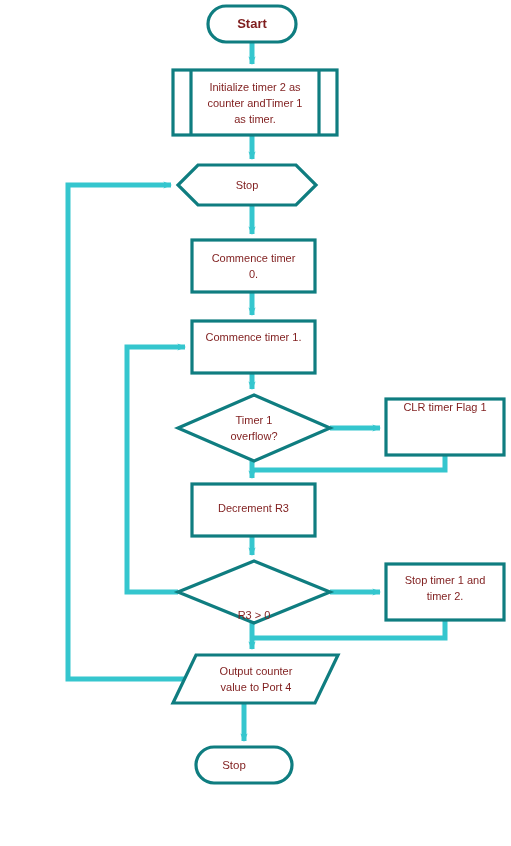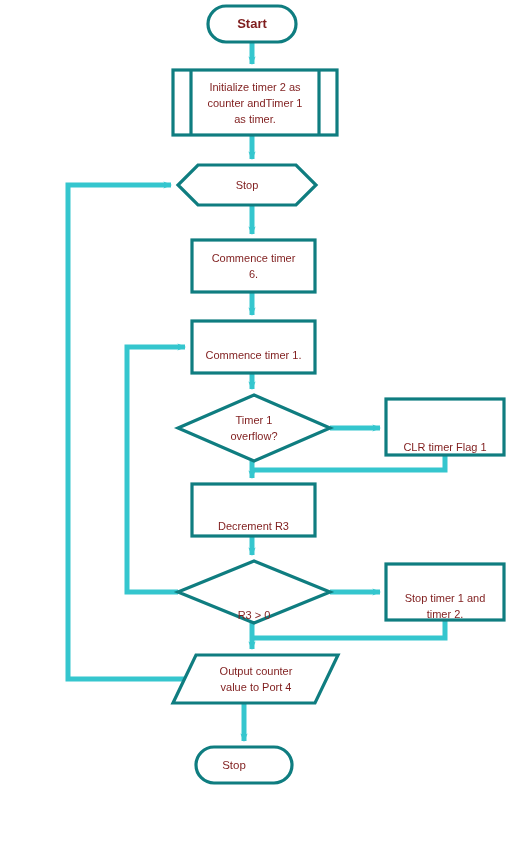--- a/index.html
+++ b/index.html
@@ -37,21 +37,20 @@
   .label-terminator {
     font-weight: bold;
     font-size: 13px;
   }
   .label-stop {
     font-weight: normal;
     font-size: 11.5px;
   }
   .label-top {
     align-items: flex-start;
-    margin-top: 18px;
   }
 </style>
 </head>
 <body>
 
 <svg id="flowchart-canvas" viewBox="0 0 511 846" xmlns="http://www.w3.org/2000/svg">
 
   <defs>
     <marker id="arrowhead" markerWidth="9" markerHeight="8" refX="7.6" refY="4" orient="auto" markerUnits="userSpaceOnUse">
       <path d="M0,0.4 L8.6,4 L0,7.6 L2.1,4 Z" fill="#35c6ce"></path>
@@ -125,28 +124,28 @@
 
 <div class="node-label label-terminator" style="left:208px; top:6px; width:88px; height:36px;">Start</div>
 
 <div class="node-label" style="left:191px; top:70px; width:128px; height:65px;">Initialize timer 2 as
 counter andTimer 1
 as timer.</div>
 
 <div class="node-label" style="left:178px; top:165px; width:138px; height:40px;">Stop</div>
 
 <div class="node-label" style="left:192px; top:240px; width:123px; height:52px;">Commence  timer
-6.</div>
+0.</div>
 
 <div class="node-label label-top" style="left:192px; top:321px; width:123px; height:52px; padding-top:8px; box-sizing:border-box;">Commence timer 1.</div>
 
 <div class="node-label" style="left:196px; top:395px; width:116px; height:66px;">Timer 1
 overflow?</div>
 
-<div class="node-label label-top" style="left:386px; top:399px; width:118px; height:56px; padding-top:22px; box-sizing:border-box;text-align:right;">CLR timer Flag 1</div>
+<div class="node-label label-top" style="left:386px; top:399px; width:118px; height:56px; padding-top:0; box-sizing:border-box;text-align:right;">CLR timer Flag 1</div>
 
 <div class="node-label label-top" style="left:192px; top:484px; width:123px; height:52px; padding-top:16px; box-sizing:border-box;">Decrement R3</div>
 
 <div class="node-label" style="left:196px; top:584px; width:116px; height:62px;">R3 &gt; 0</div>
 
 <div class="node-label label-top" style="left:386px; top:564px; width:118px; height:56px; padding-top:8px; box-sizing:border-box;border-radius:24px;">Stop timer 1 and
 timer 2.</div>
 
 <div class="node-label" style="left:186px; top:655px; width:140px; height:48px;">Output counter
 value to Port 4</div>

